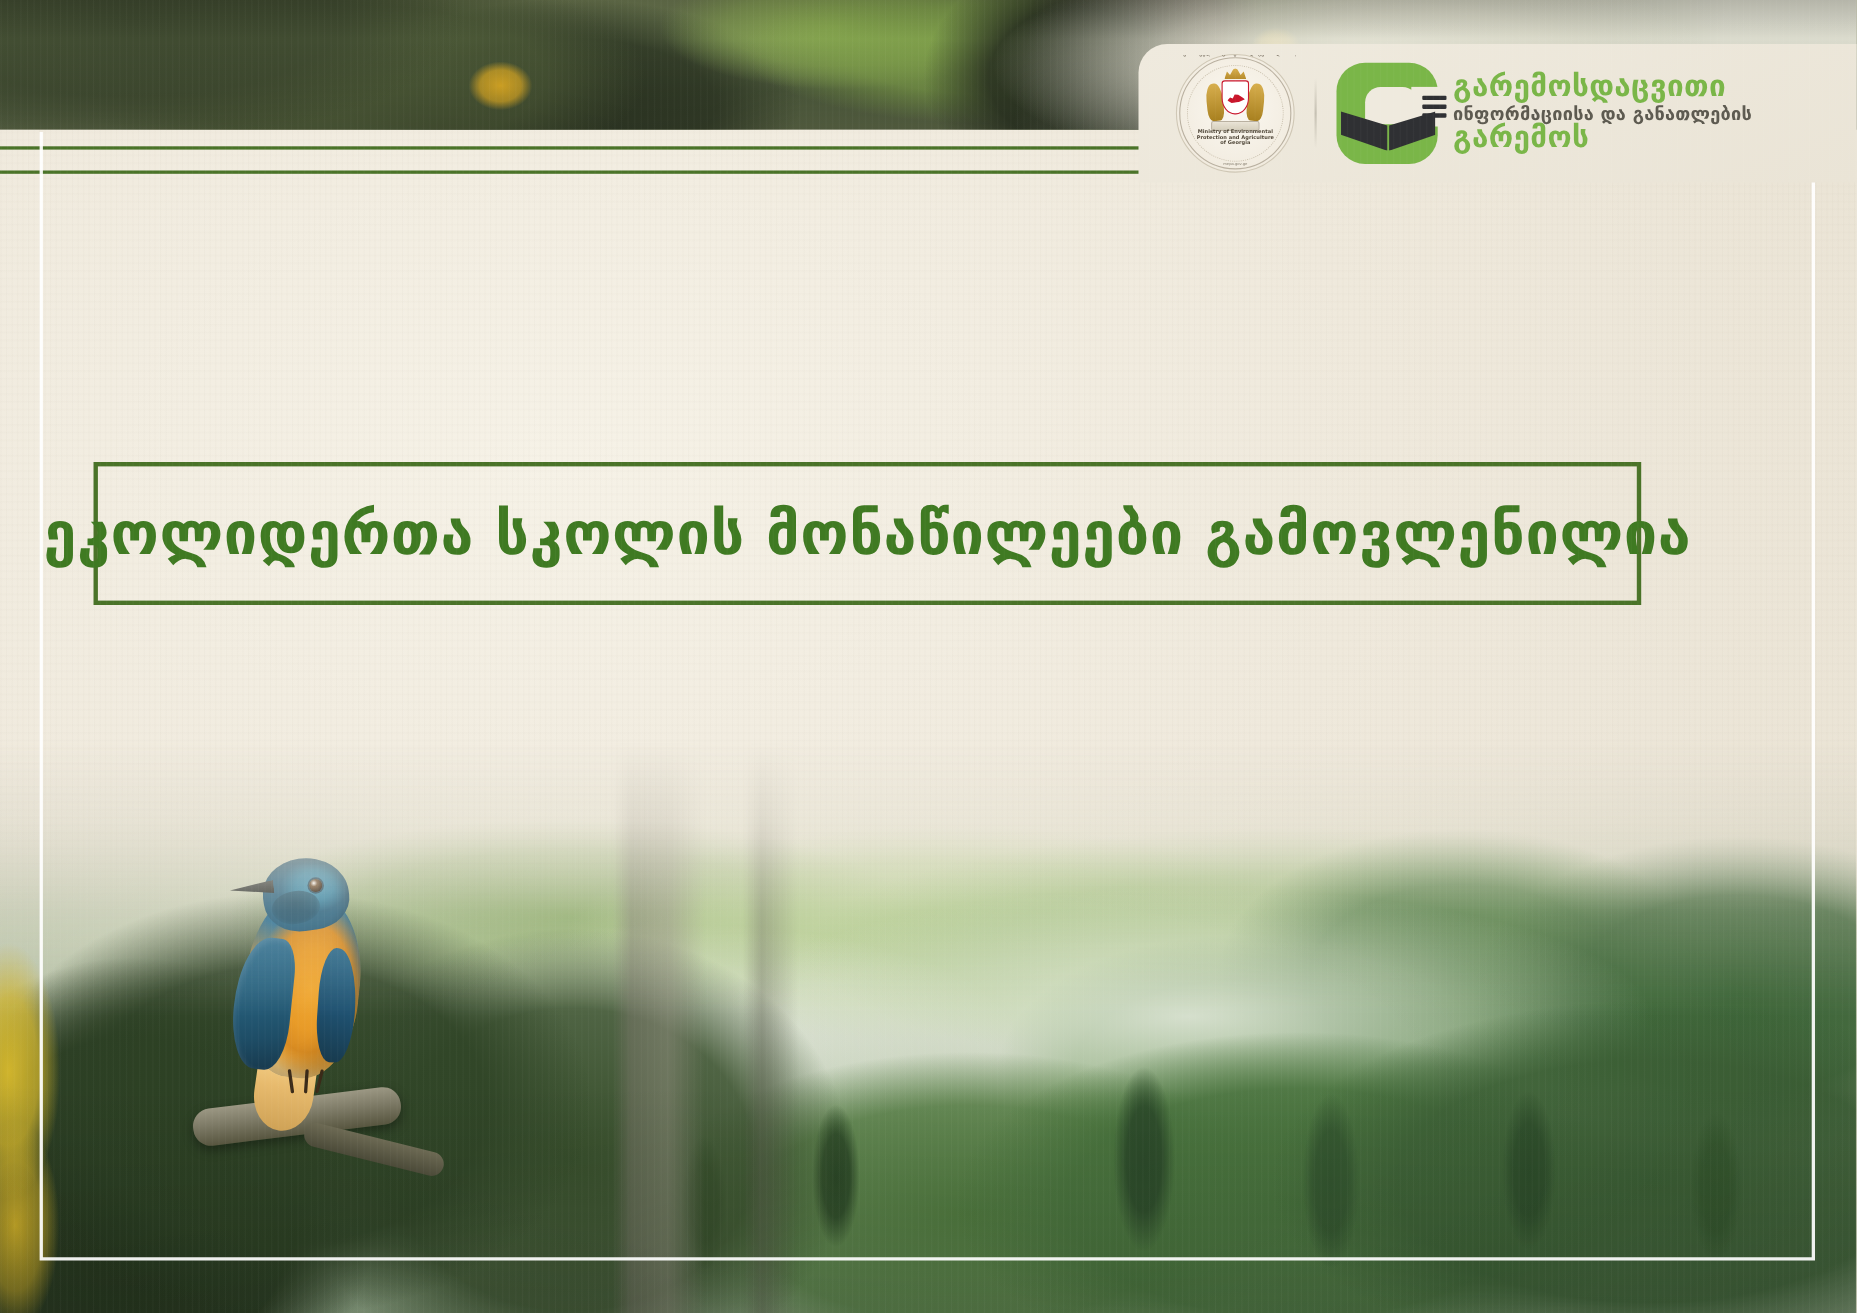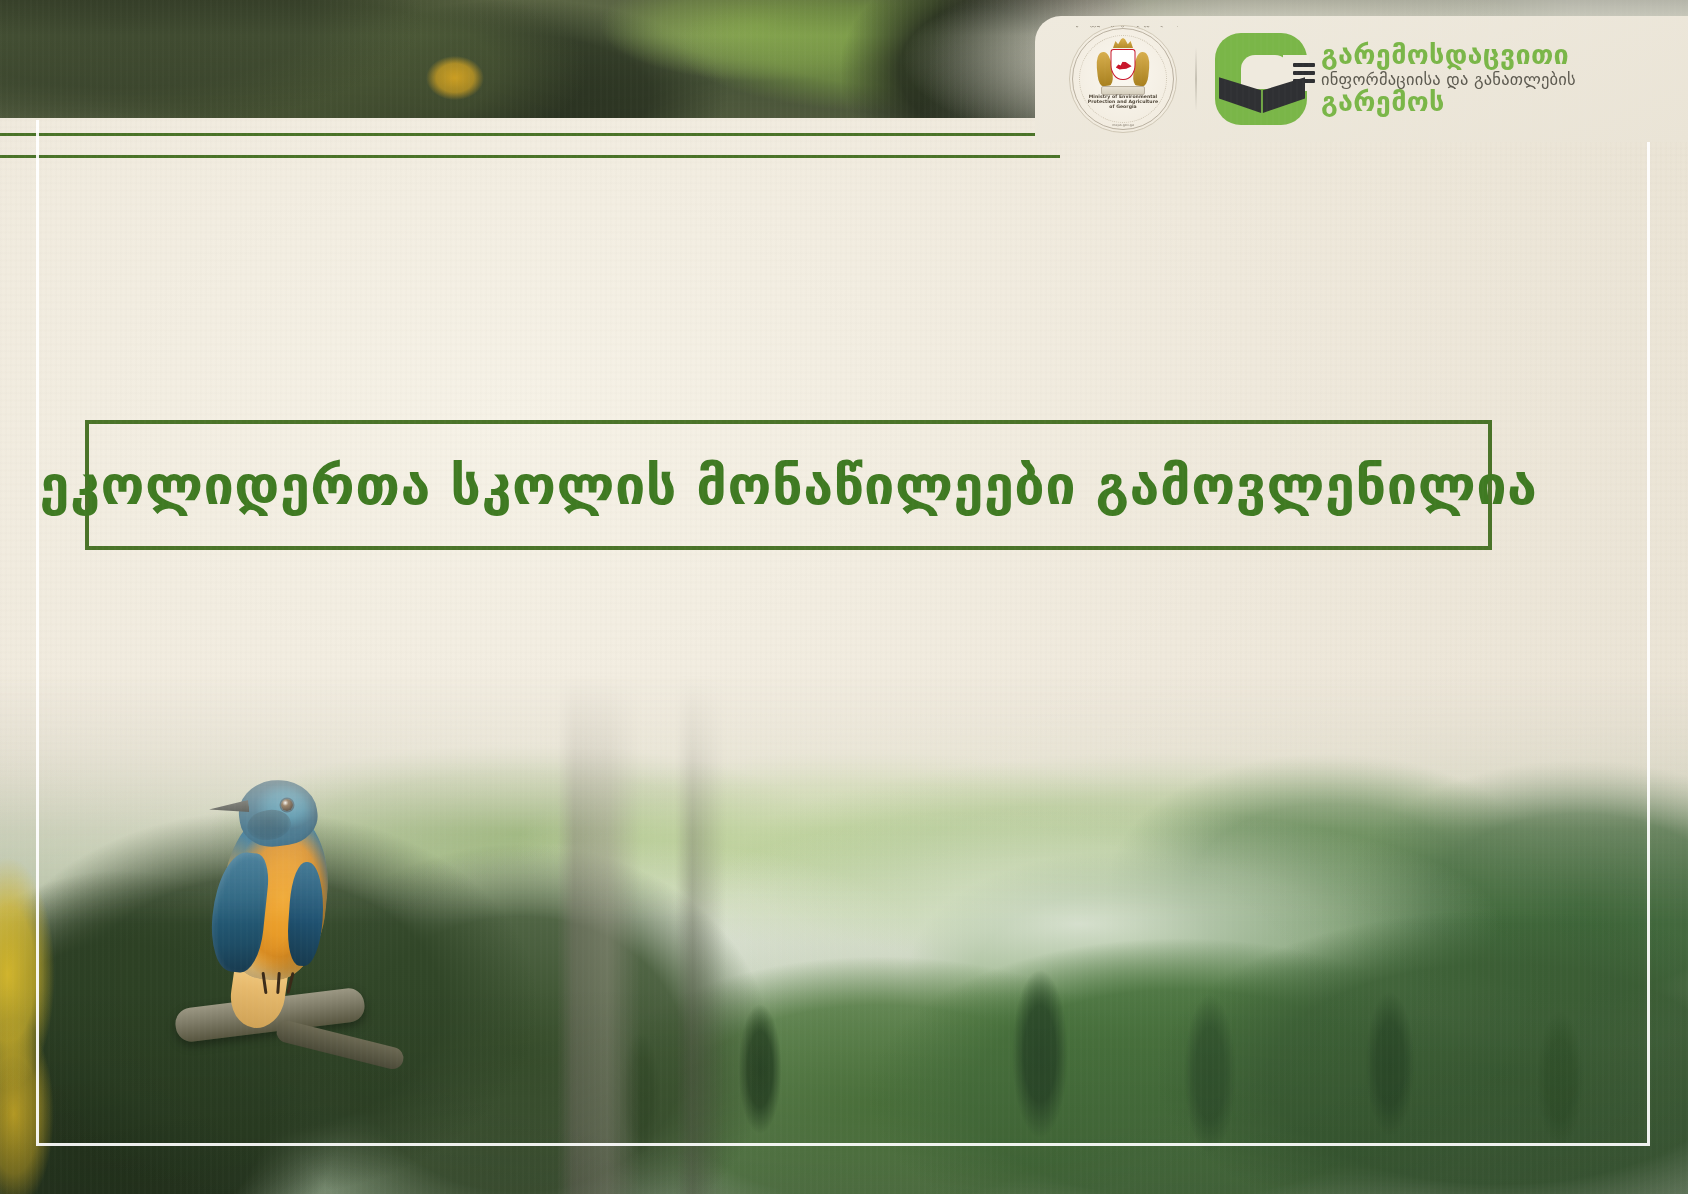--- a/index.html
+++ b/index.html
@@ -65,21 +65,21 @@
     background:
       radial-gradient(ellipse 34px 26px at 455px 78px, #d8a824 0%, rgba(216,168,36,.75) 55%, rgba(216,168,36,0) 85%),
       radial-gradient(ellipse 26px 20px at 1160px 42px, #c8a83a 0%, rgba(200,168,58,.6) 55%, rgba(200,168,58,0) 85%);
   }
   .tp-shade{
     background:linear-gradient(180deg, rgba(0,0,0,.18) 0%, rgba(0,0,0,0) 30%, rgba(0,0,0,.12) 100%);
   }
 
   
   .logo-panel{
-    position:absolute; left:1035px; top:16px; width:653px; height:126px;
+    position:absolute; left:1035px; top:40px; width:653px; height:126px;
     background:linear-gradient(160deg,#efeade 0%,#eae4d6 100%);
     border-top-left-radius:26px;
     display:flex; align-items:center; gap:18px;
     padding-left:34px;
     z-index:6;
   }
 
   
   .emblem{
     position:relative; width:108px; height:108px; flex:0 0 auto;
@@ -191,21 +191,21 @@
   }
   .eiec-mark .bars i{
     display:block; height:4px; background:#2f3033; margin-bottom:4px; border-radius:1px;
   }
   .eiec-mark .bars i:nth-child(1){ width:22px; }
   .eiec-mark .bars i:nth-child(2){ width:22px; }
   .eiec-mark .bars i:nth-child(3){ width:22px; }
 
   .eiec-text{ line-height:1.06; }
   .eiec-text .l1{ font-size:27px; color:#7ab648; font-weight:bold; letter-spacing:.3px; }
-  .eiec-text .l2{ font-size:16.5px; color:#5d5a50; font-weight:normal; letter-spacing:.2px; margin-top:1px;}
+  .eiec-text .l2{ font-size:16.5px; color:#5d5a50; font-weight:bold; letter-spacing:.2px; margin-top:1px;}
   .eiec-text .l3{ font-size:27px; color:#7ab648; font-weight:bold; letter-spacing:.3px; margin-top:0px;}
 
   
   .rule{
     position:absolute; left:0; height:3px; background:#4a7328; z-index:4;
   }
   .rule.r1{ top:133px; width:1060px; }
   .rule.r2{ top:155px; width:1060px; }
 
   

